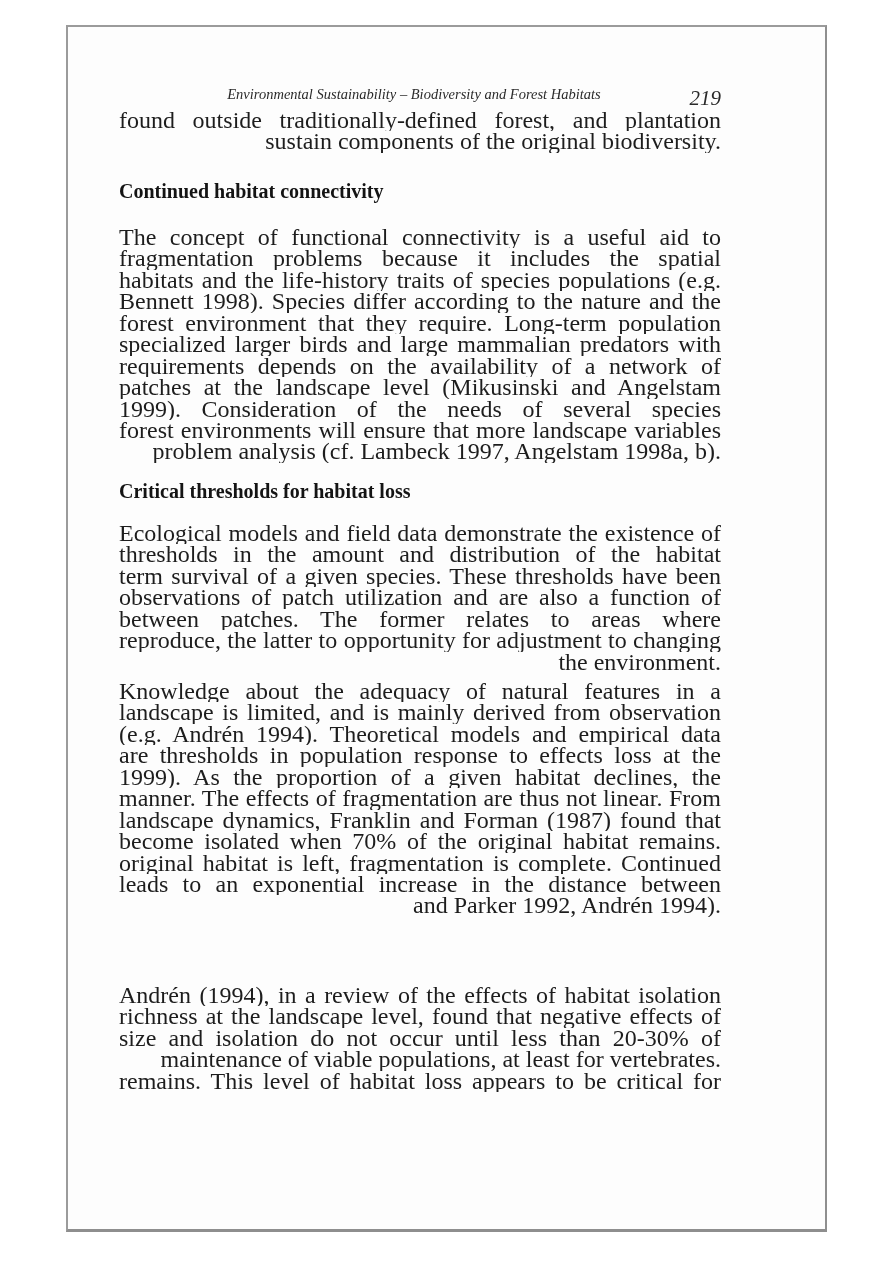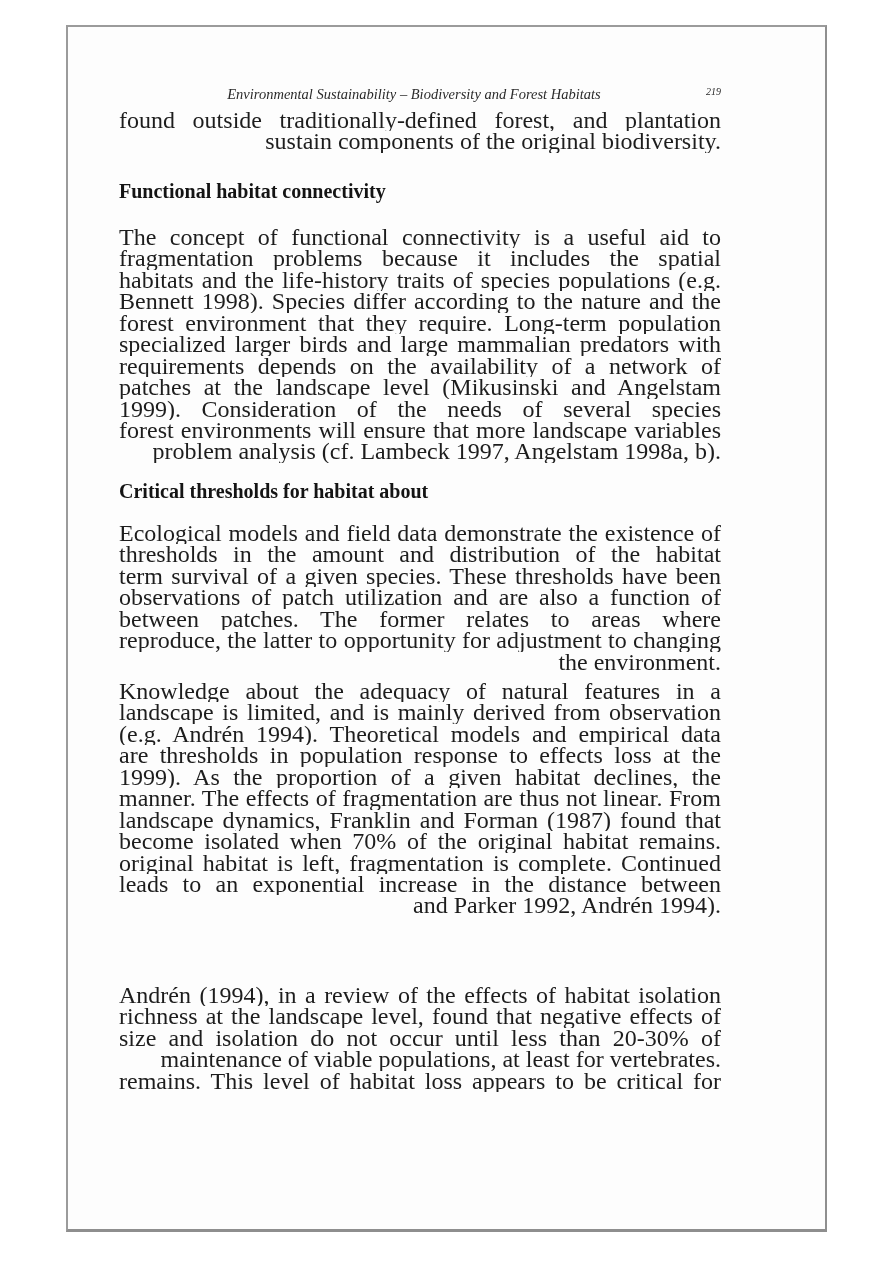--- a/index.html
+++ b/index.html
@@ -44,21 +44,21 @@
     left: 0;
     right: 0;
     top: 0;
     text-align: center;
     transform: translateX(-6px);
   }
   .rh-folio {
     position: absolute;
     right: 0;
     top: 0;
-    font-size: 10px;
+    font-size: 21px;
   }
   .para {
     font-size: 24px;
   }
   .line {
     height: 21.45px;
     line-height: 21.45px;
     overflow: hidden;
     text-align: right;
     white-space: normal;
@@ -95,37 +95,37 @@
   <div class="block running-head">
     <div class="rh-title">Environmental Sustainability – Biodiversity and Forest Habitats</div>
     <div class="rh-folio">219</div>
   </div>
 
   <div id="p-intro" class="block para">
     <div class="line j">found outside traditionally-defined forest, and plantation forests may not</div>
     <div class="line">sustain components of the original biodiversity.</div>
   </div>
 
-  <div id="h-connect" class="block heading">Functional habitat connectivity</div>
+  <div id="h-connect" class="block heading">Continued habitat connectivity</div>
 
   <div id="p-concept" class="block para">
     <div class="line j">The concept of functional connectivity is a useful aid to mitigation of forest</div>
     <div class="line j">fragmentation problems because it includes the spatial configuration of</div>
     <div class="line j">habitats and the life-history traits of species populations (e.g. Forman 1995,</div>
     <div class="line j">Bennett 1998). Species differ according to the nature and the size of the</div>
     <div class="line j">forest environment that they require. Long-term population viability of</div>
     <div class="line j">specialized larger birds and large mammalian predators with extensive area</div>
     <div class="line j">requirements depends on the availability of a network of suitable forest</div>
     <div class="line j">patches at the landscape level (Mikusinski and Angelstam 1998, Storch</div>
     <div class="line j">1999). Consideration of the needs of several species representing different</div>
     <div class="line j">forest environments will ensure that more landscape variables are included in</div>
     <div class="line">problem analysis (cf. Lambeck 1997, Angelstam 1998a, b).</div>
   </div>
 
-  <div id="h-thresh" class="block heading">Critical thresholds for habitat about</div>
+  <div id="h-thresh" class="block heading">Critical thresholds for habitat loss</div>
 
   <div id="p-eco" class="block para">
     <div class="line j">Ecological models and field data demonstrate the existence of critical</div>
     <div class="line j">thresholds in the amount and distribution of the habitat required for long-</div>
     <div class="line j">term survival of a given species. These thresholds have been derived from</div>
     <div class="line j">observations of patch utilization and are also a function of ability to move</div>
     <div class="line j">between patches. The former relates to areas where individuals live and</div>
     <div class="line j">reproduce, the latter to opportunity for adjustment to changing conditions in</div>
     <div class="line">the environment.</div>
   </div>

